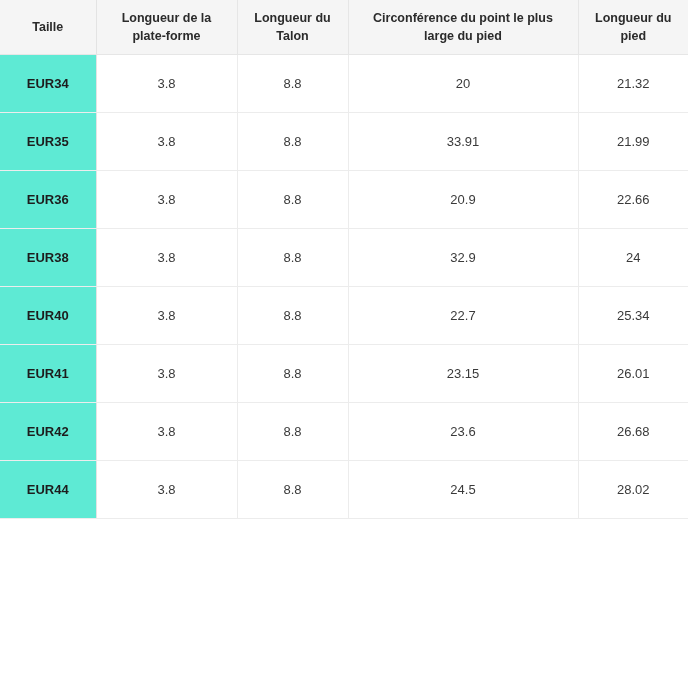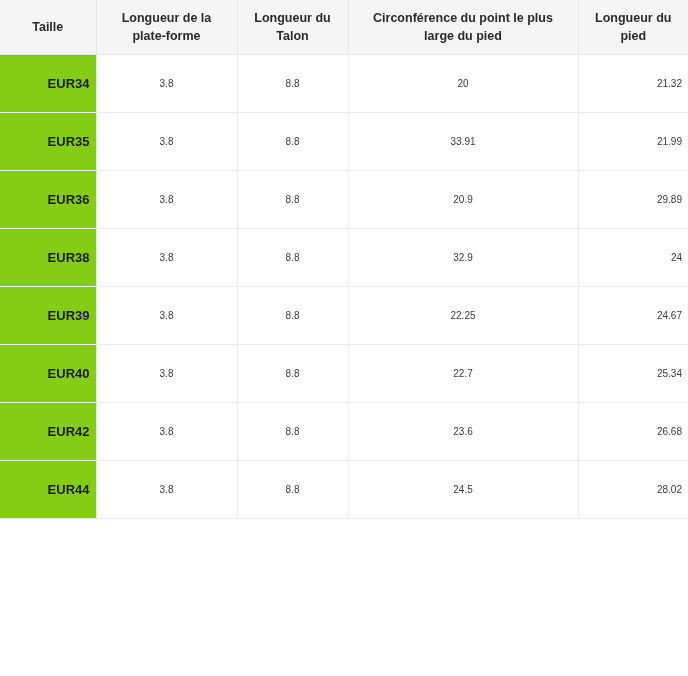--- a/index.html
+++ b/index.html
@@ -47,39 +47,37 @@
   }
   .size-table thead th.col-size {
     border-right: 1px solid #e3e3e3;
   }
 
   .size-table tbody td {
     height: 57px;
     text-align: center;
     vertical-align: middle;
     color: #3a3a3a;
-    font-size: 10px;
+    font-size: 13px;
     border-right: 1px solid #ececec;
     border-bottom: 1px solid #ececec;
     background: #ffffff;
     padding: 0 6px;
   }
   .size-table tbody td:last-child {
     border-right: none;
-    text-align: right;
   }
 
   .size-table tbody td.cell-size {
-    background: #84cc16;
+    background: #5eead4;
     font-weight: bold;
     color: #1d1d1d;
     font-size: 13px;
     border-right: 1px solid #e3e3e3;
     border-bottom: 1px solid #ededed;
-    text-align: right;
   }
 </style>
 </head>
 <body>
 
 <table class="size-table">
   <colgroup>
     <col class="c-size">
     <col class="c-plat">
     <col class="c-heel">
@@ -108,42 +106,42 @@
         <td>3.8</td>
         <td>8.8</td>
         <td>33.91</td>
         <td>21.99</td>
       </tr>
       <tr>
         <td class="cell-size">EUR36</td>
         <td>3.8</td>
         <td>8.8</td>
         <td>20.9</td>
-        <td>29.89</td>
+        <td>22.66</td>
       </tr>
       <tr>
         <td class="cell-size">EUR38</td>
         <td>3.8</td>
         <td>8.8</td>
         <td>32.9</td>
         <td>24</td>
       </tr>
       <tr>
-        <td class="cell-size">EUR39</td>
-        <td>3.8</td>
-        <td>8.8</td>
-        <td>22.25</td>
-        <td>24.67</td>
-      </tr>
-      <tr>
         <td class="cell-size">EUR40</td>
         <td>3.8</td>
         <td>8.8</td>
         <td>22.7</td>
         <td>25.34</td>
+      </tr>
+      <tr>
+        <td class="cell-size">EUR41</td>
+        <td>3.8</td>
+        <td>8.8</td>
+        <td>23.15</td>
+        <td>26.01</td>
       </tr>
       <tr>
         <td class="cell-size">EUR42</td>
         <td>3.8</td>
         <td>8.8</td>
         <td>23.6</td>
         <td>26.68</td>
       </tr>
       <tr>
         <td class="cell-size">EUR44</td>

